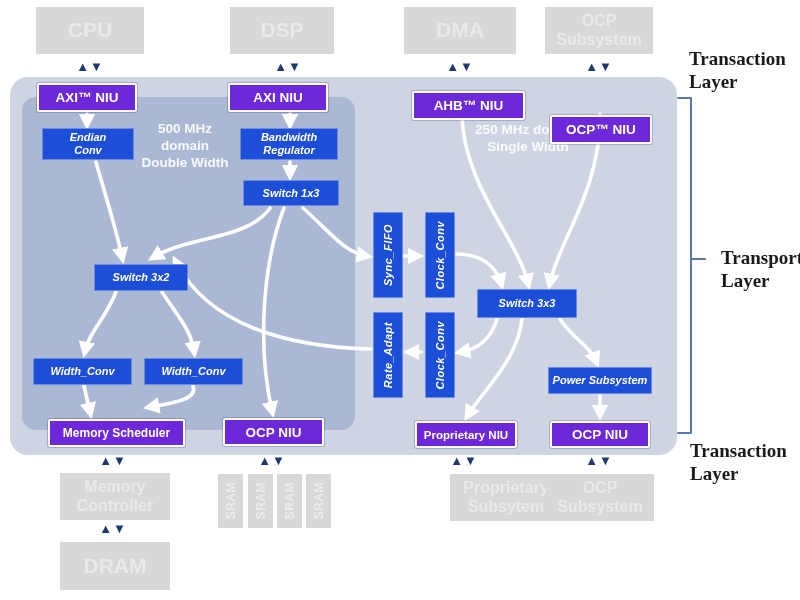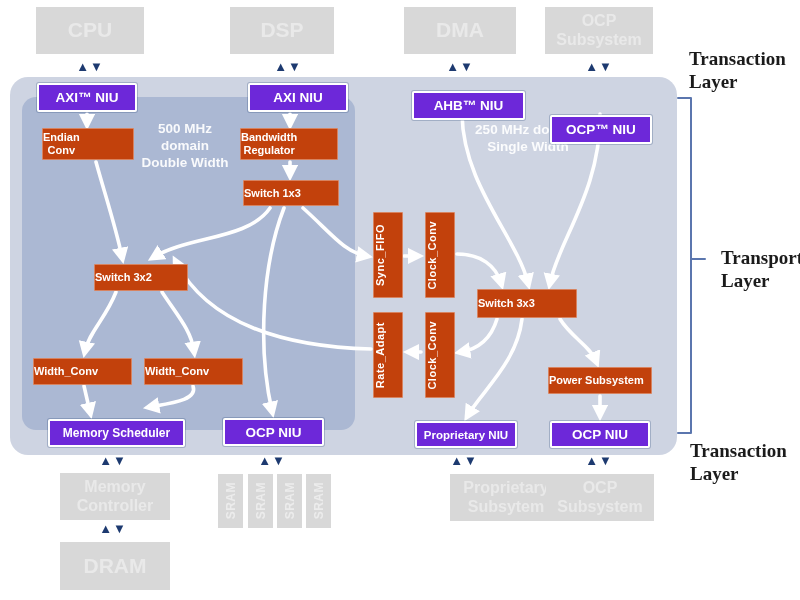--- a/index.html
+++ b/index.html
@@ -30,24 +30,24 @@
     font-weight:bold; font-size:13.5px;
     display:flex; align-items:center; justify-content:center;
     text-align:center; z-index:3; border-radius:2px;
     box-shadow:0 0 0 1px rgba(29,58,112,.25);
   }
   .niu.small { font-size:11.5px; }
   .niu.msch  { font-size:12px; }
 
   
   .mod {
-    background:#c2410c; color:#ffffff; border:1px solid rgba(255,255,255,.35);
+    background:#1d4ed8; color:#ffffff; border:1px solid rgba(255,255,255,.35);
     font-weight:bold; font-size:11px;
-    display:flex; align-items:center; justify-content:flex-start;
-    text-align:center; z-index:3; line-height:1.15; border-radius:1px;
+    display:flex; align-items:center; justify-content:center;
+    text-align:center; z-index:3; line-height:1.15; border-radius:1px;font-style:italic;
   }
   .vtext {
     writing-mode:vertical-rl; transform:rotate(180deg);
     letter-spacing:.5px;
   }
   .sram {
     background:#d8d8d8; color:#ececec; font-weight:bold; font-size:12px;
     display:flex; align-items:center; justify-content:center; z-index:3;
   }
 
@@ -133,21 +133,21 @@
 Subsystem</span></div>
 
   <div class="abs updown" style="left:90px; top:59px;">▲▼</div>
   <div class="abs updown" style="left:288px; top:59px;">▲▼</div>
   <div class="abs updown" style="left:460px; top:59px;">▲▼</div>
   <div class="abs updown" style="left:599px; top:59px;">▲▼</div>
 
   <div class="abs niu" style="left:37px; top:83px; width:100px; height:29px;">
       <span>AXI™ NIU</span>
     </div>
-  <div class="abs niu" style="left:248px; top:83px; width:100px; height:29px;">
+  <div class="abs niu" style="left:228px; top:83px; width:100px; height:29px;">
       <span>AXI NIU</span>
     </div>
   <div class="abs niu" style="left:412px; top:83px; width:113px; height:29px;margin-top:8px;">
       <span>AHB™ NIU</span>
     </div>
   <div class="abs niu" style="left:550px; top:83px; width:102px; height:29px;margin-top:32px;">
       <span>OCP™ NIU</span>
     </div>
 
   <div class="abs mod ml" style="left:42px; top:128px; width:92px; height:32px;"><span class="ml">Endian

